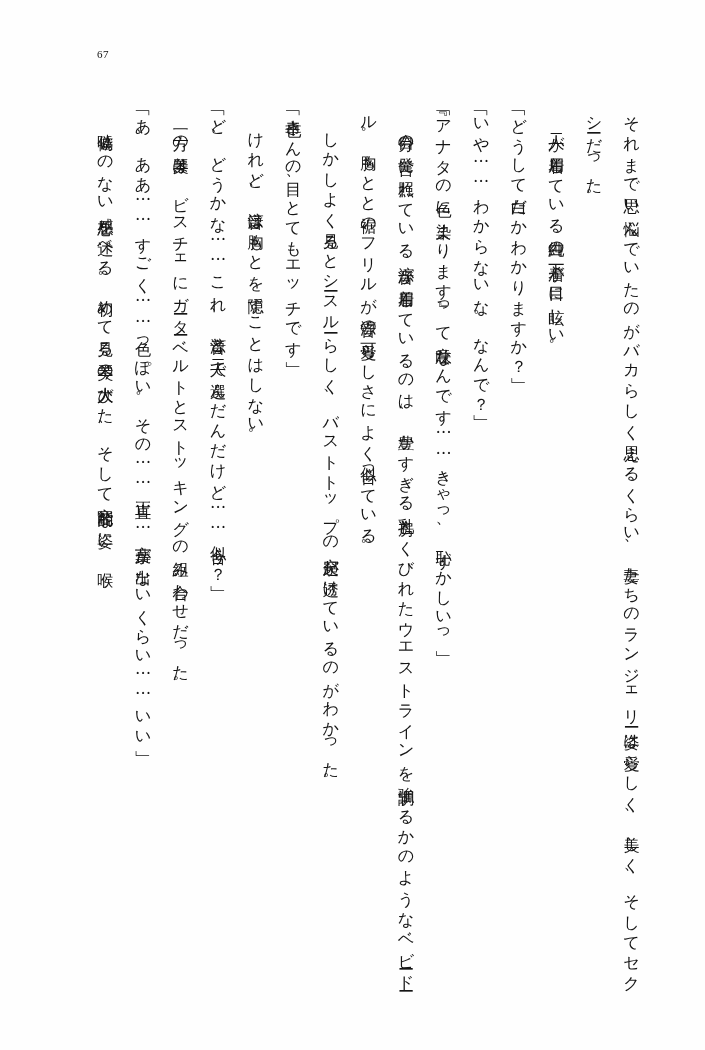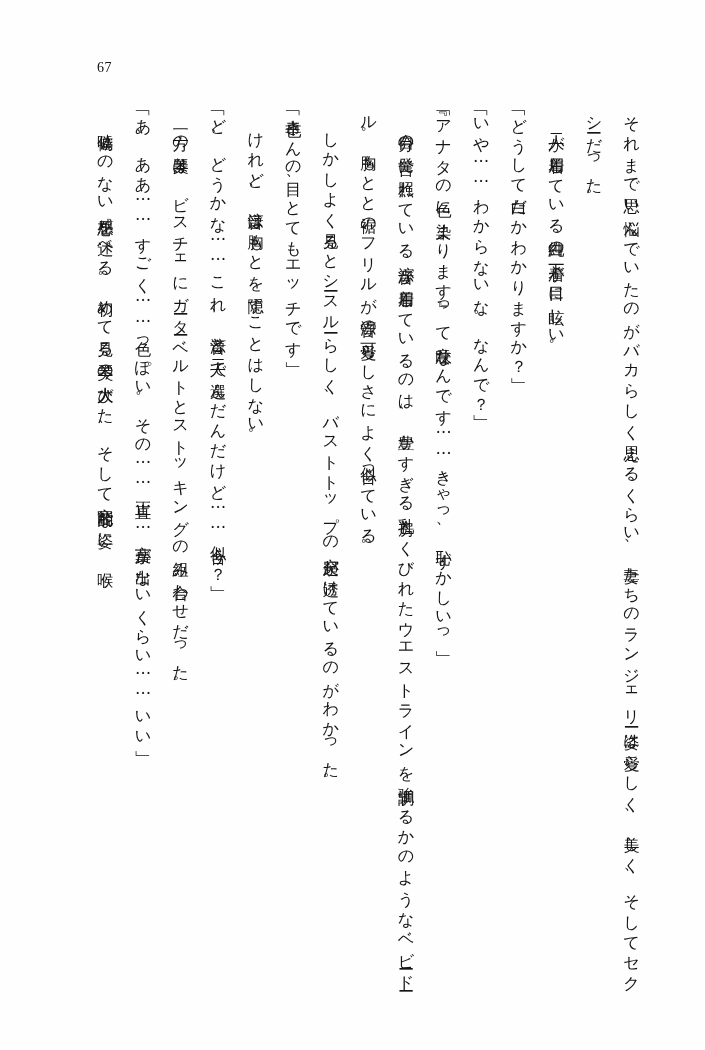--- a/index.html
+++ b/index.html
@@ -19,22 +19,22 @@
     position: absolute;
     left: 0;
     top: 0;
     width: 705px;
     height: 1050px;
     background: #fefefe;
   }
   .page-number {
     position: absolute;
     left: 97px;
-    top: 60px;
-    font-size: 14px;
+    top: 48px;
+    font-size: 11px;
     font-family: "Liberation Serif", "DejaVu Serif", serif;
     color: #111;
     letter-spacing: 0.5px;
   }
   .text-block {
     position: absolute;
     left: 60px;
     top: 105px;
     width: 590px;
     height: 880px;

